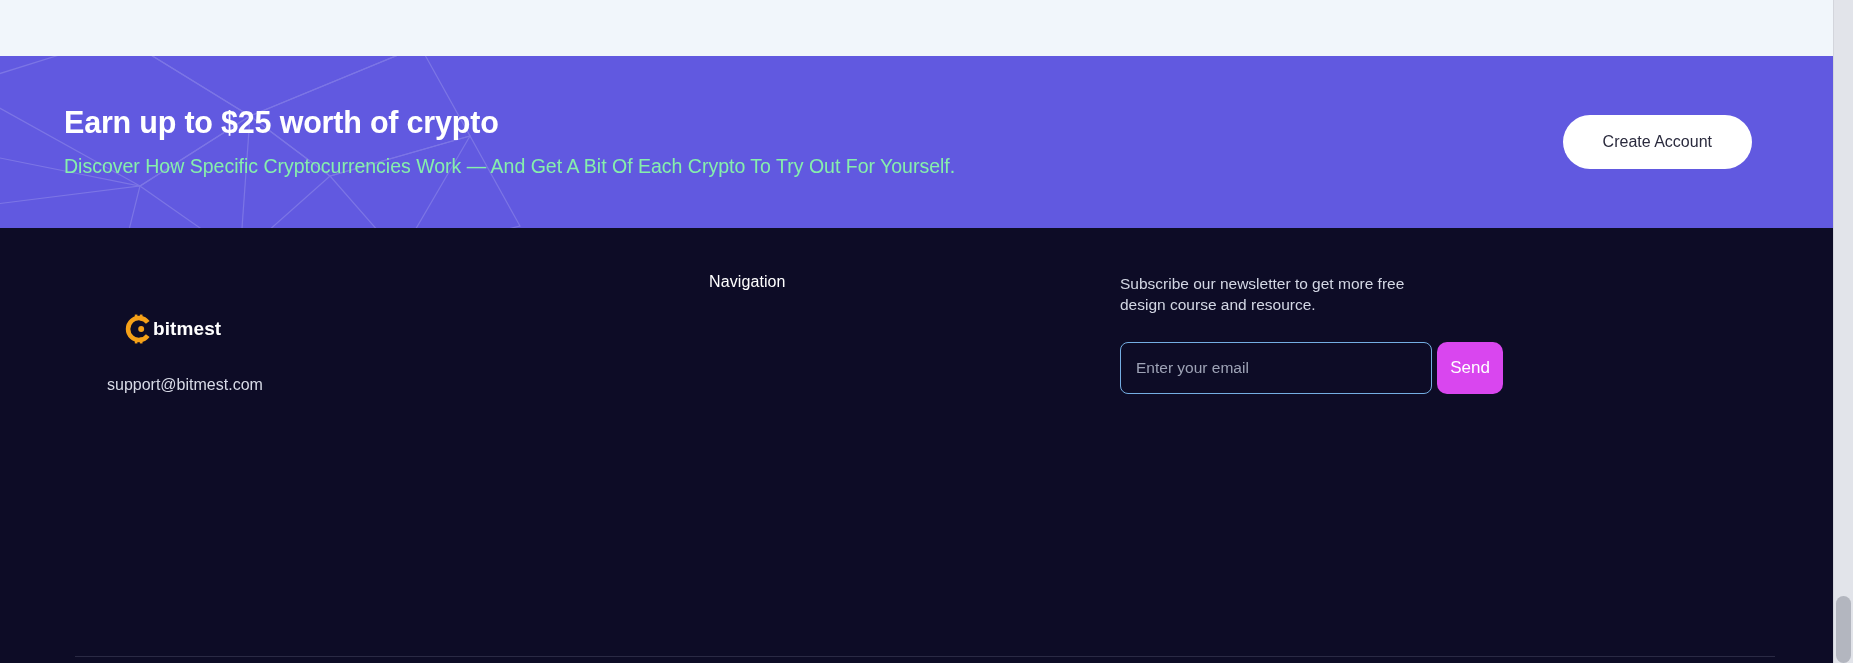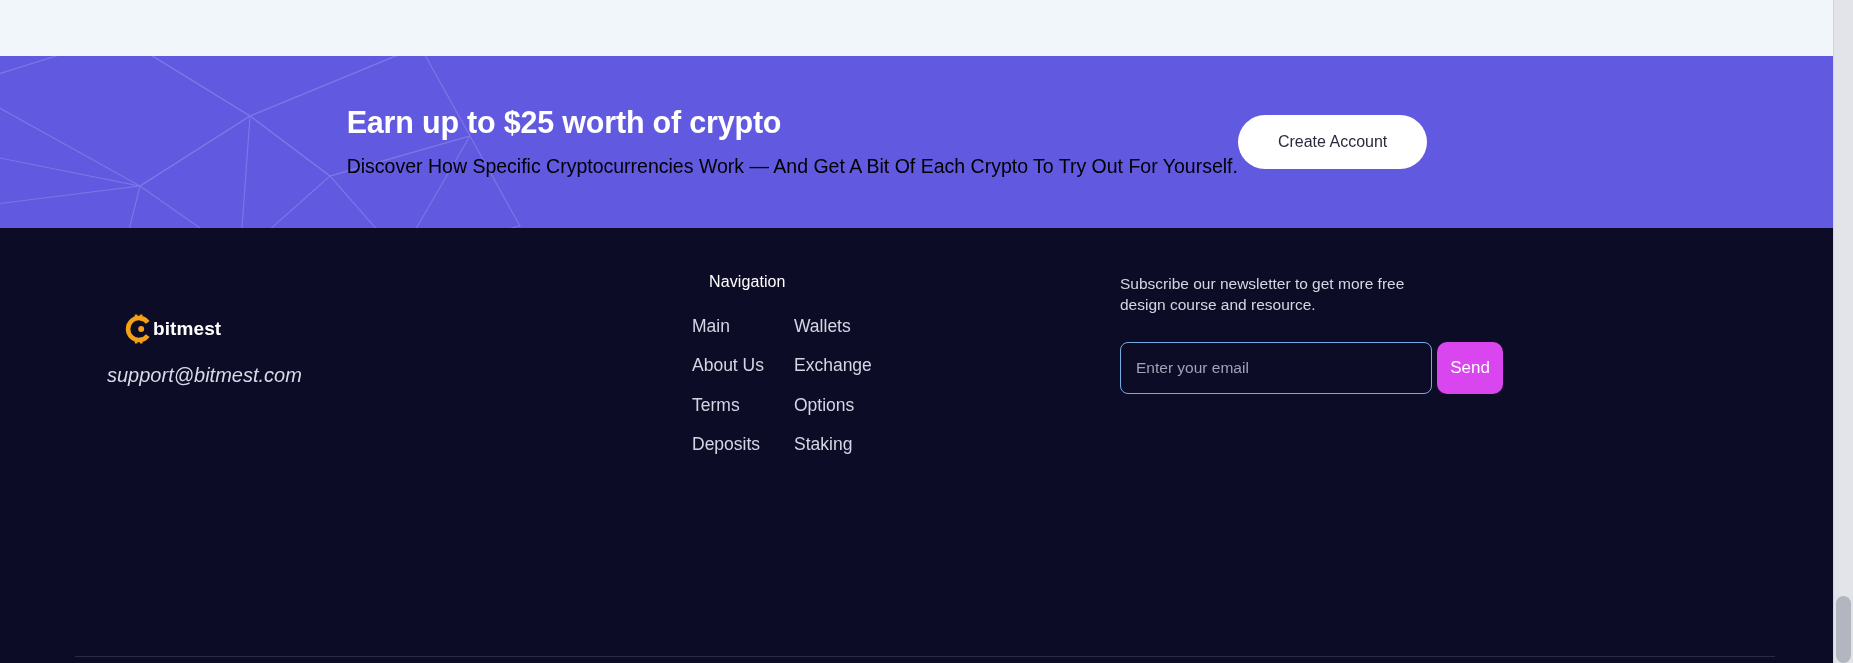--- a/index.html
+++ b/index.html
@@ -44,36 +44,36 @@
     width:700px;
     height:172px;
     opacity:.30;
     pointer-events:none;
   }
   .promo-inner {
     position:relative;
     height:100%;
     display:flex;
     align-items:center;
-    justify-content:center;
-    padding:0 40px 0 22px;
+    justify-content:space-between;
+    padding:0 40px 0 64px;
   }
   .promo-copy { max-width:1010px; }
   .promo-title {
     font-size:30.5px;
     font-weight:bold;
     color:#ffffff;
     letter-spacing:-.2px;
     line-height:1.15;
     margin-bottom:13px;
   }
   .promo-sub {
     font-size:19.5px;
     font-weight:400;
-    color:#000000;
+    color:#86efac;
     line-height:1.36;
     max-width:1000px;
   }
   .create-account-btn {
     flex:none;
     background:#ffffff;
     color:#2a2a3d;
     font-size:16px;
     font-family:"Liberation Sans", sans-serif;
     border:none;
@@ -111,25 +111,24 @@
     margin-top:41px;
   }
   .brand-mark { width:28px; height:30px; flex:none; display:block; }
   .brand-name {
     font-size:19px;
     font-weight:bold;
     color:#ffffff;
     letter-spacing:.1px;
   }
   .brand-email {
-    margin-top:20px;
+    margin-top:32px;
     margin-left:-18px;
-    font-size:20px;
+    font-size:16px;
     color:#d7dae6;
-    font-style:italic;
   }
 
   
   .nav-col { width:428px; flex:none; }
   .col-title {
     font-size:16px;
     font-weight:normal;
     color:#ffffff;
     margin-bottom:26px;
     letter-spacing:.1px;
@@ -262,30 +261,20 @@
             <rect x="11.2" y="27" width="3.0" height="6.5" fill="#f5a118"></rect>
             <rect x="17.0" y="27" width="3.0" height="6.5" fill="#f5a118"></rect>
           </svg>
           <span class="brand-name">bitmest</span>
         </div>
         <div class="brand-email">support@bitmest.com</div>
       </div>
 
       <div class="nav-col">
         <div class="col-title">Navigation</div>
-        <div class="nav-grid">
-          <a class="nav-link" href="#">Main</a>
-          <a class="nav-link" href="#">Wallets</a>
-          <a class="nav-link" href="#">About Us</a>
-          <a class="nav-link" href="#">Exchange</a>
-          <a class="nav-link" href="#">Terms</a>
-          <a class="nav-link" href="#">Options</a>
-          <a class="nav-link" href="#">Deposits</a>
-          <a class="nav-link" href="#">Staking</a>
-        </div>
       </div>
 
       <div class="news-col">
         <p class="news-desc">Subscribe our newsletter to get more free design course and resource.</p>
         <div class="news-form">
           <input class="email-input" type="text" placeholder="Enter your email" style="">
           <button class="send-btn">Send</button>
         </div>
       </div>
 

